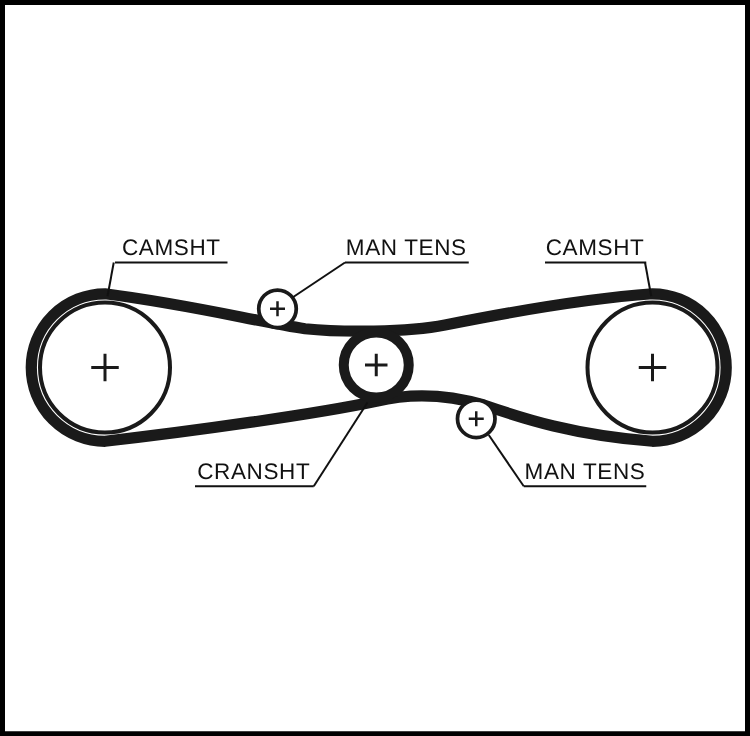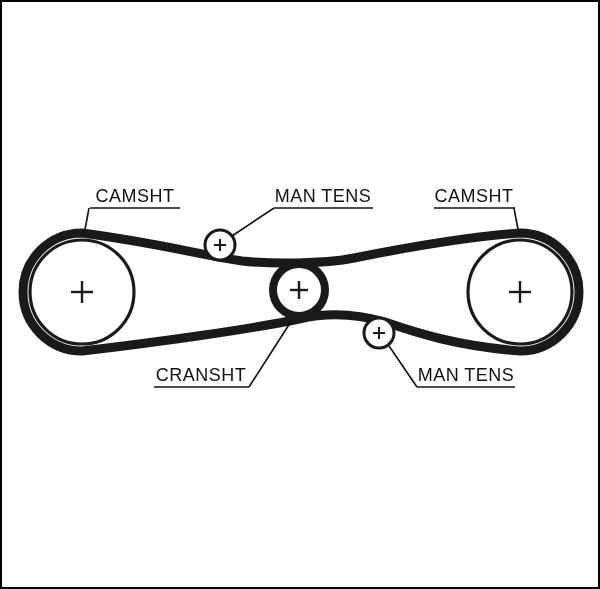--- a/index.html
+++ b/index.html
@@ -6,21 +6,21 @@
     margin: 0;
     padding: 0;
     background: #ffffff;
     font-family: "Liberation Sans", sans-serif;
   }
   .canvas {
     position: relative;
     width: 600px;
     height: 589px;
     background: #ffffff;
-    border: 2px solid #000000;
+    border: 4px solid #000000;
     box-sizing: border-box;
     overflow: hidden;
   }
   svg text {
     font-family: "Liberation Sans", sans-serif;
     font-size: 18px;
     font-weight: 500;
     letter-spacing: 0.5px;
     fill: #111111;
   }

